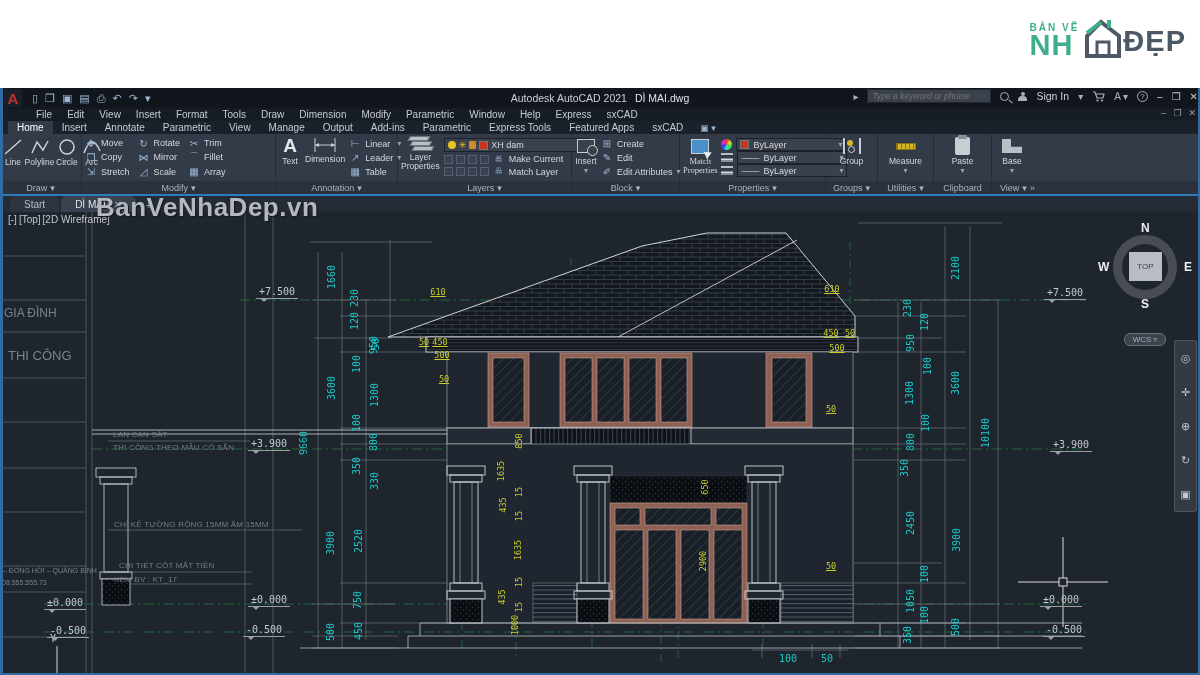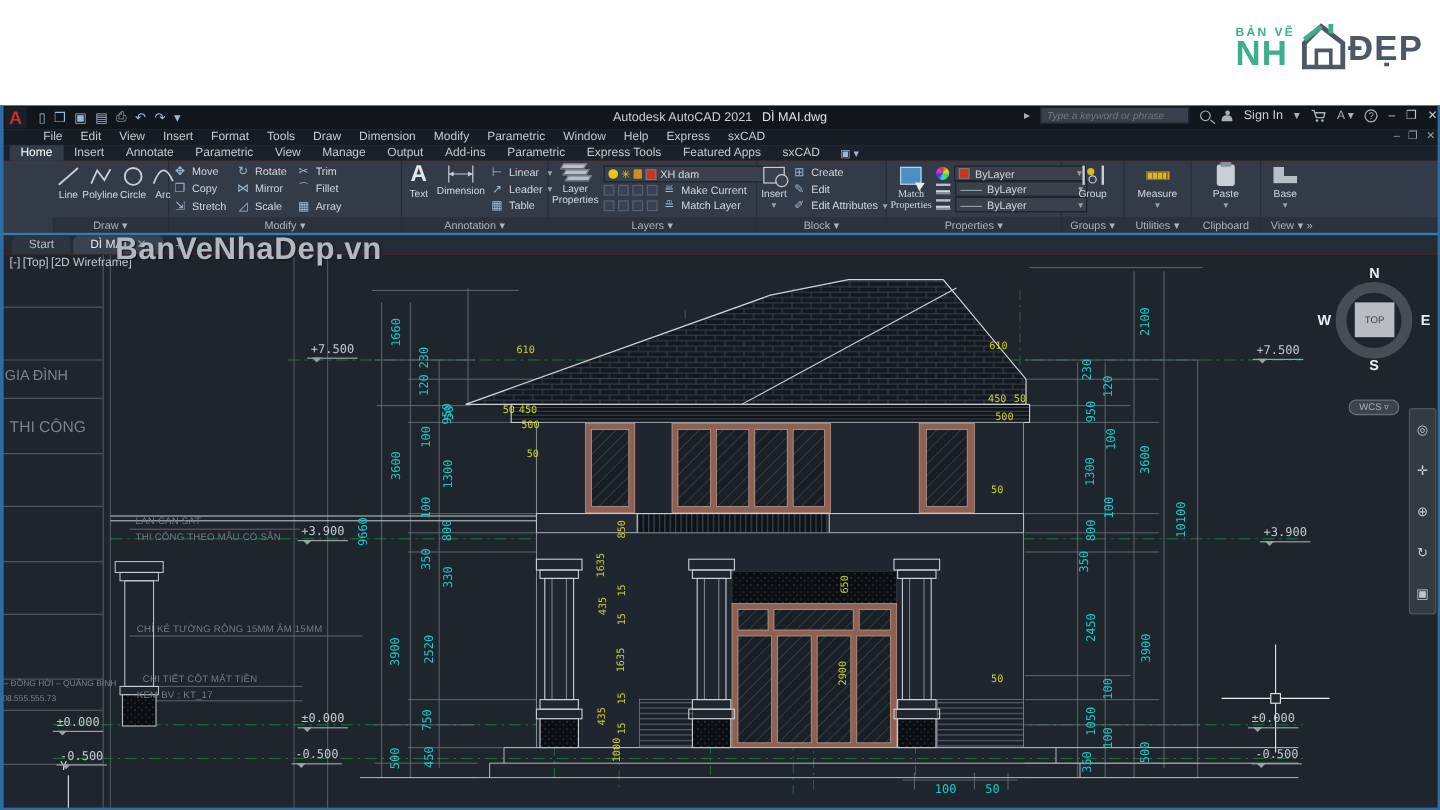--- a/index.html
+++ b/index.html
@@ -104,21 +104,21 @@
   .ftab.active{background:#3a4250;color:#e4e7ea;}
   .ftx{color:#9aa0a8;font-size:10px;}
   .fplus{width:14px;height:14px;margin-left:4px;color:#9aa0a8;font-size:11px;display:flex;align-items:center;justify-content:center;}
 
   
   .canvas{position:absolute;left:0;top:212px;width:1200px;height:463px;background:#1f252d;overflow:hidden;}
   .cad{position:absolute;left:0;top:0;}
   .dim{position:absolute;font-family:"DejaVu Sans Mono",monospace;font-size:10px;color:#1ac8c8;
        white-space:nowrap;transform:translate(-50%,-50%) rotate(-90deg);z-index:6;}
   .dim.ch{transform:translate(-50%,-50%);}
-  .dim.y{transform:translate(-50%,-50%);color:#c9cd2a;font-size:8.5px;}
+  .dim.y{transform:translate(-50%,-50%);color:#c9cd2a;font-size:8.5px;text-decoration:underline;}
   .dim.yr{transform:translate(-50%,-50%) rotate(-90deg);color:#c9cd2a;font-size:8.5px;}
   .lvl{position:absolute;color:#c3c8ce;font-family:"DejaVu Sans Mono",monospace;font-size:10px;
        border-bottom:1px solid #9aa0a8;padding:0 3px 1px 3px;z-index:6;white-space:nowrap;}
   .lvl .tri{position:absolute;left:4px;top:100%;width:0;height:0;border:4px solid transparent;border-top-color:#9aa0a8;}
   .anno{position:absolute;font-size:8px;color:#767d86;letter-spacing:0.2px;white-space:nowrap;z-index:6;}
   .tbt{position:absolute;color:#7b828c;white-space:nowrap;z-index:6;}
   .vpctl{position:absolute;left:8px;top:2px;color:#c3c8ce;font-size:10px;z-index:7;display:flex;gap:2px;}
   .wm-top{position:absolute;left:96px;top:192px;font-size:26px;font-weight:bold;color:#b3b8bf;
           text-shadow:1px 1px 1px #14181e;z-index:40;letter-spacing:0.5px;}
   .wm-bot{position:absolute;left:424px;top:618px;font-size:27px;font-weight:bold;color:#b3b8bf;
@@ -229,21 +229,21 @@
       <div class="rtab">Add-ins</div>
       <div class="rtab">Parametric</div>
       <div class="rtab">Express Tools</div>
       <div class="rtab">Featured Apps</div>
       <div class="rtab">sxCAD</div>
       <span class="wsicon">▣ ▾</span>
     </div>
 
   <div class="rpanels">
 
-    <div class="panel" style="width:97px;margin-left:44px;">
+    <div class="panel" style="width:82px;">
       <div class="p-body">
         <div class="dtool">
           <svg width="20" height="18">
               <path d="M2 16 L18 2" stroke="#c9ced5" stroke-width="1.5"></path>
             </svg>
           <span>Line</span>
         </div>
         <div class="dtool">
           <svg width="20" height="18">
               <path d="M2 15 L7 4 L13 12 L18 3" fill="none" stroke="#c9ced5" stroke-width="1.5"></path>

